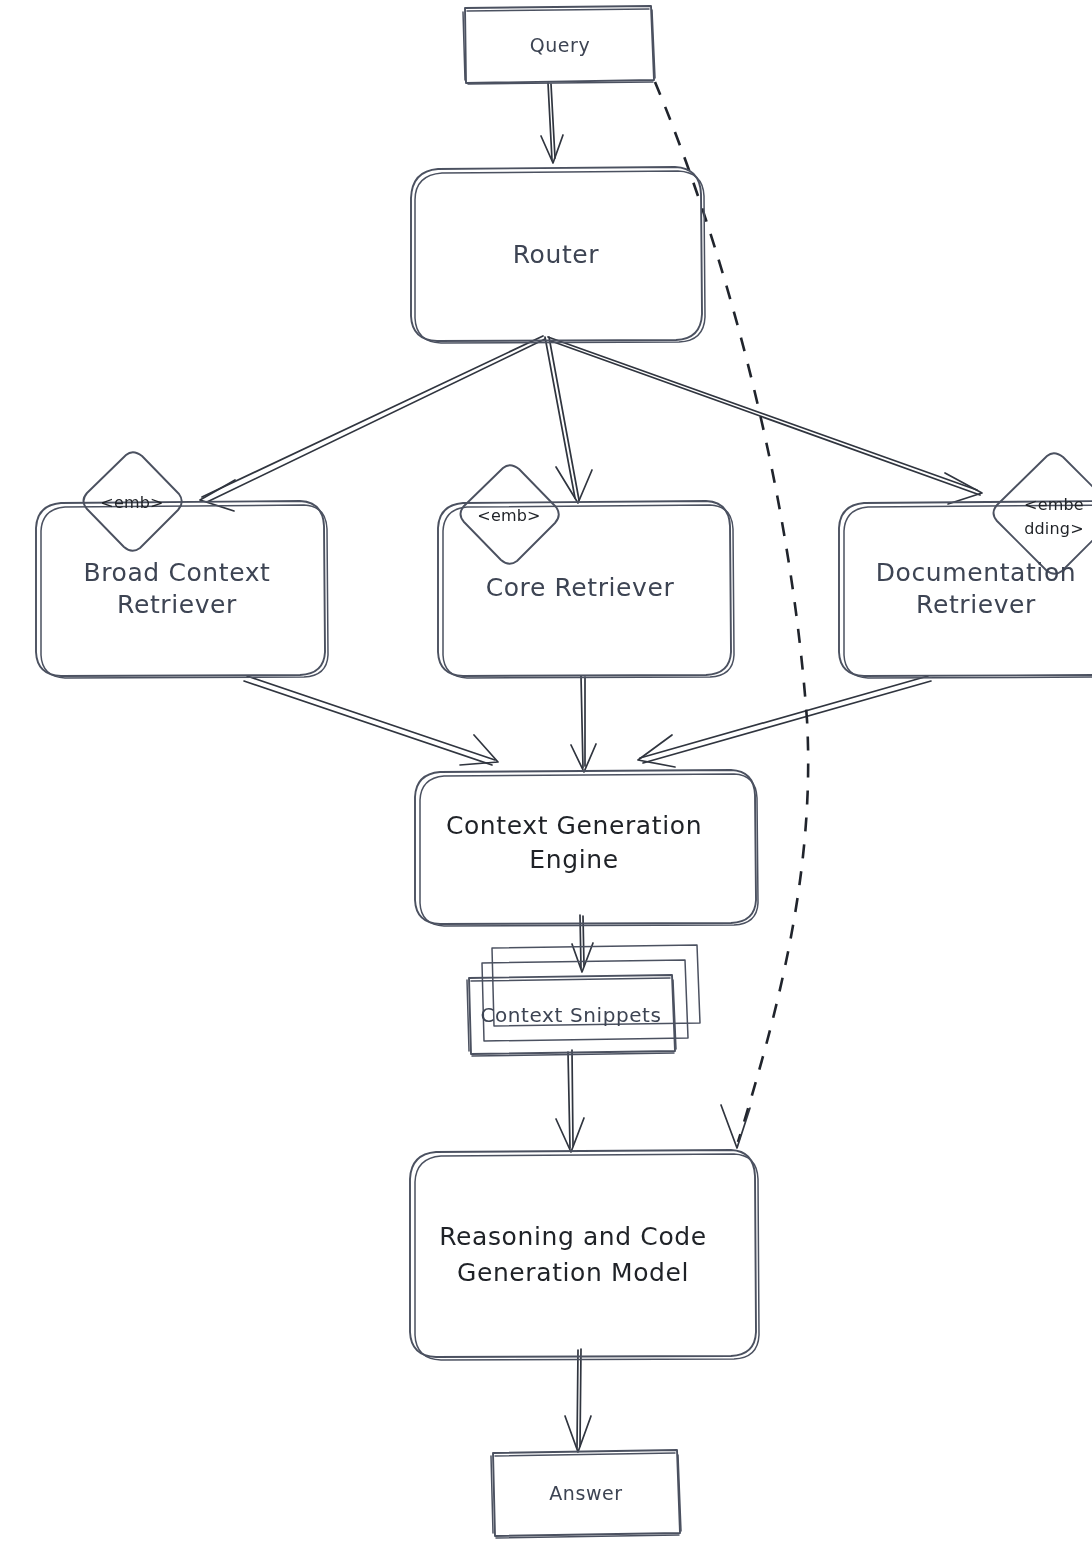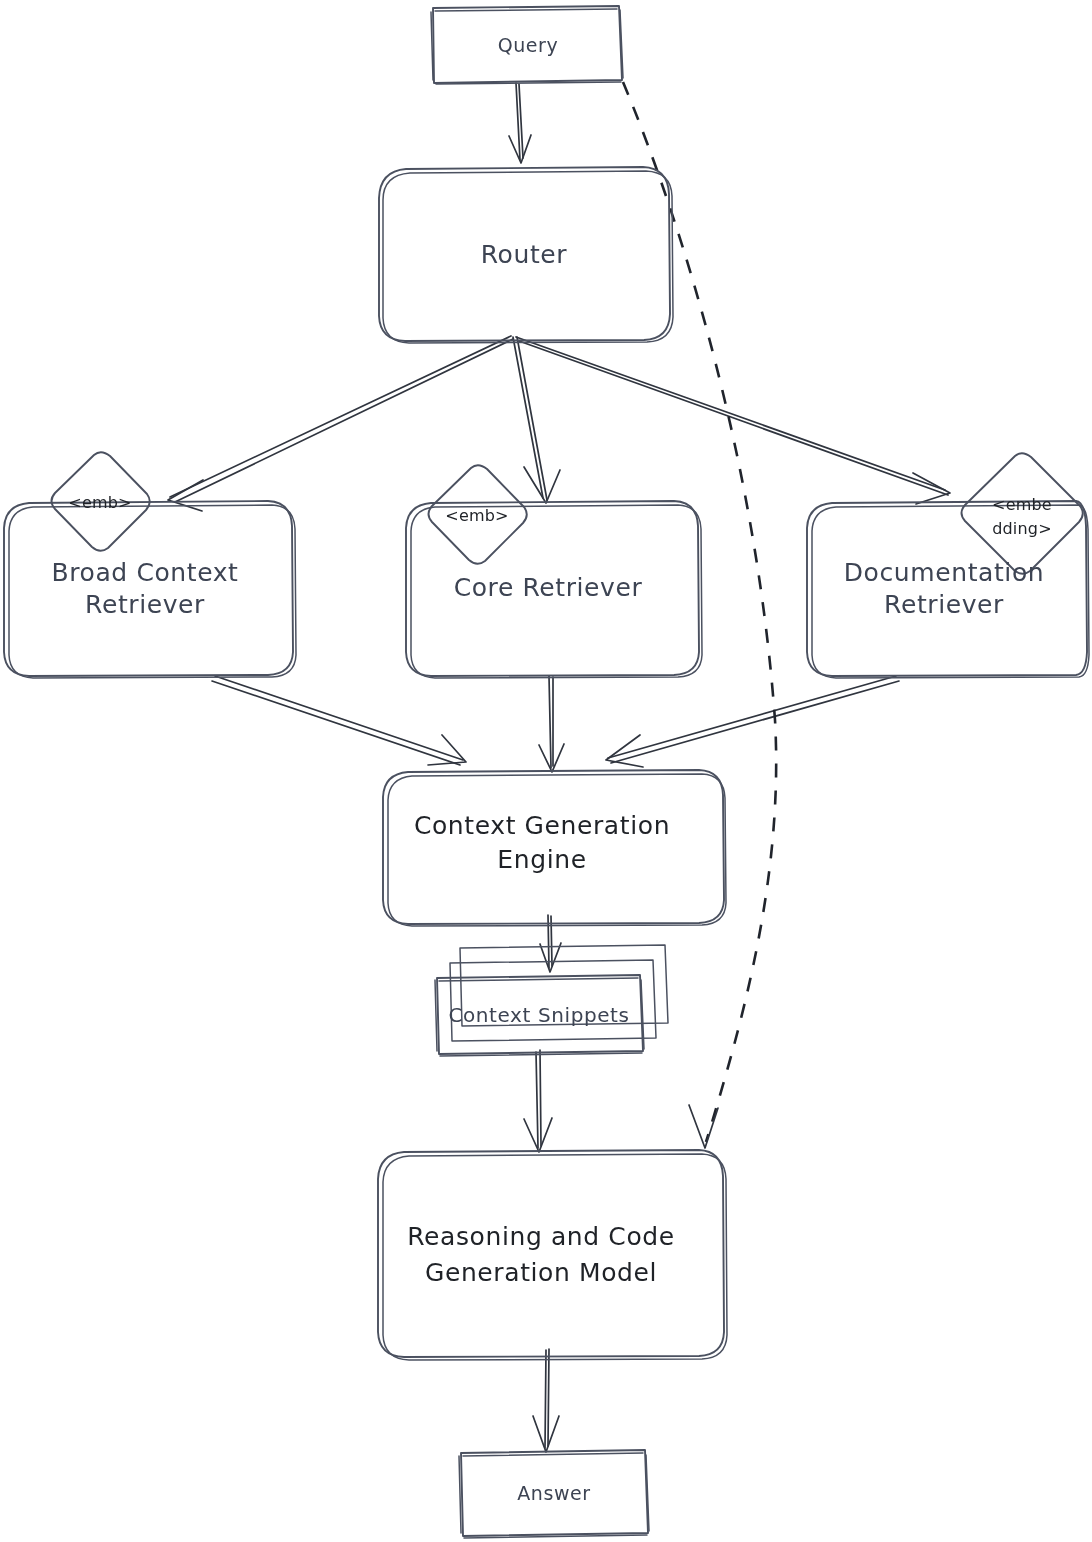--- a/index.html
+++ b/index.html
@@ -13,20 +13,21 @@
     height: 1542px;
     position: relative;
     overflow: hidden;
     font-family: "DejaVu Sans", sans-serif;
   }
   #diagram-root {
     position: absolute;
     inset: 0;
     width: 960px;
     height: 1542px;
+    margin-left: 32px;
   }
   svg#flow {
     position: absolute;
     top: 0;
     left: 0;
     width: 1092px;
     height: 1542px;
     display: block;
   }
   .node-label {

